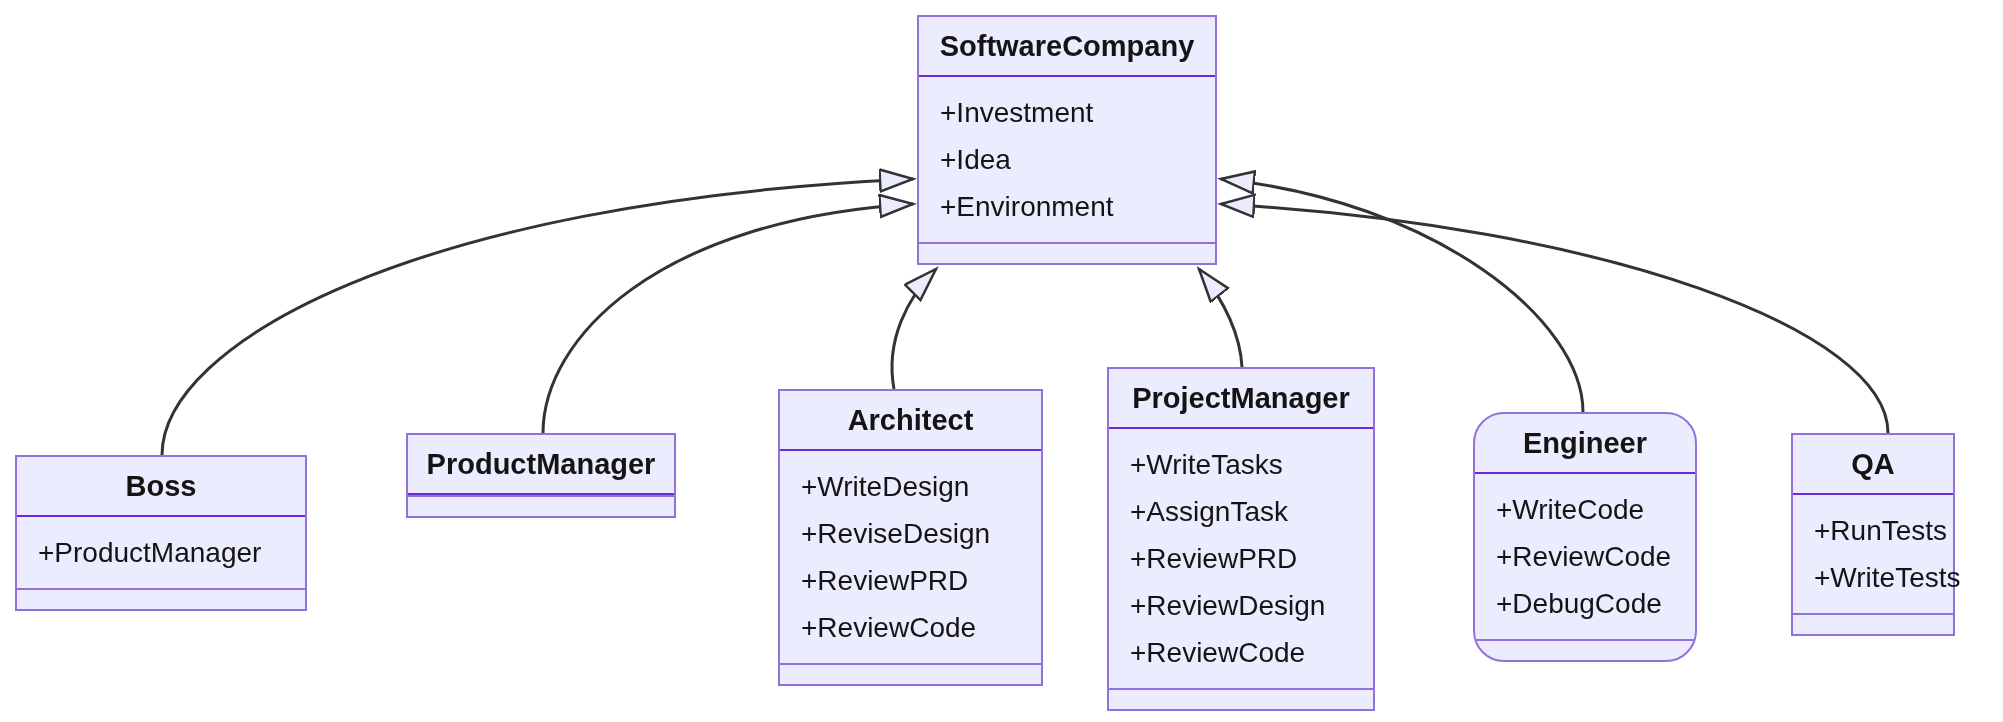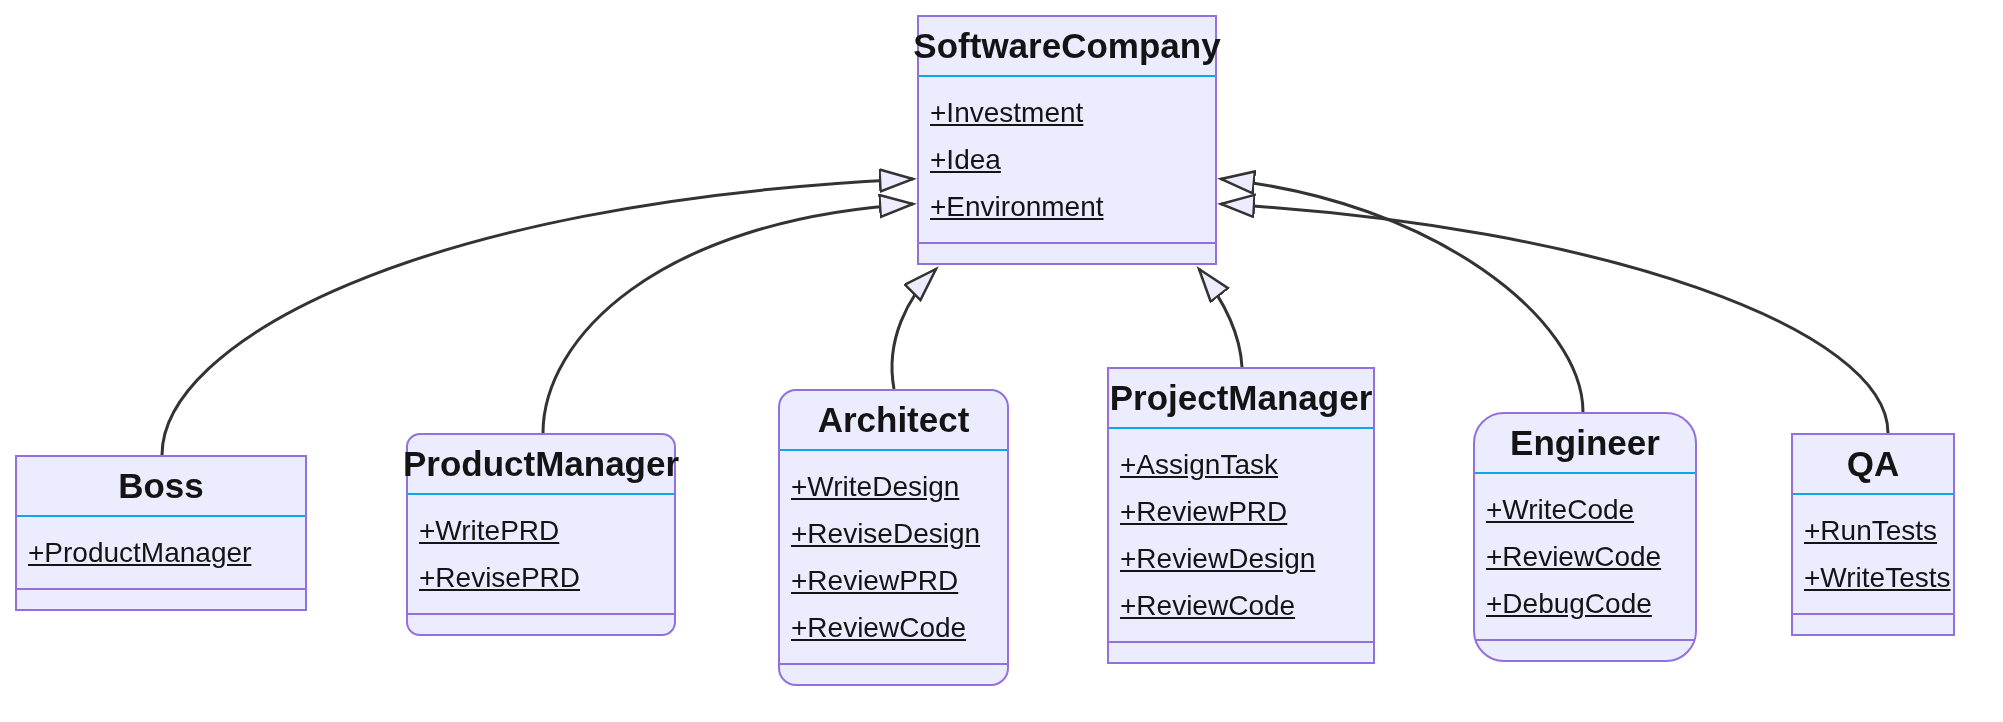--- a/index.html
+++ b/index.html
@@ -32,45 +32,44 @@
     box-sizing: border-box;
     background: #ECECFF;
     border: 2px solid #9370DB;
     color: #141414;
   }
   .uml-title {
     height: 58px;
     display: flex;
     align-items: center;
     justify-content: center;
-    font-size: 35px;
+    font-size: 29px;
     font-weight: bold;
-    border-bottom: 2px solid #0ea5e9;
+    border-bottom: 2px solid #6d28d9;
     letter-spacing: 0px;
     white-space: nowrap;
     text-align: right;
   }
   .uml-members {
-    padding: 12px 11px;
+    padding: 12px 21px;
     font-size: 28px;
-    text-decoration: underline;
   }
   .uml-member {
     line-height: 47px;
     white-space: nowrap;
   }
   .uml-methods {
     height: 19px;
     border-top: 2px solid #9370DB;
   }
   
   #node-software-company { left: 917px; top: 15px;  width: 300px; }
   #node-boss             { left: 15px;  top: 455px; width: 292px; }
-  #node-product-manager  { left: 406px; top: 433px; width: 270px; border-radius: 14px; }
-  #node-architect        { left: 778px; top: 389px; width: 231px; border-radius: 18px; }
+  #node-product-manager  { left: 406px; top: 433px; width: 270px; }
+  #node-architect        { left: 778px; top: 389px; width: 265px; }
   #node-project-manager  { left: 1107px;top: 367px; width: 268px; }
   #node-engineer         { left: 1473px;top: 412px; width: 224px; border-radius: 31px; }
   #node-qa               { left: 1791px;top: 433px; width: 164px; }
 </style>
 </head>
 <body>
 
 <div class="canvas">
 
   <svg class="edges" viewBox="0 0 2003 722" xmlns="http://www.w3.org/2000/svg">
@@ -100,41 +99,38 @@
   <div class="uml-class" id="node-boss">
     <div class="uml-title">Boss</div>
     <div class="uml-members">
         <div class="uml-member">+ProductManager</div>
       </div>
     <div class="uml-methods"></div>
   </div>
 
   <div class="uml-class" id="node-product-manager">
     <div class="uml-title">ProductManager</div>
-    <div class="uml-members">
-        <div class="uml-member">+WritePRD</div>
-        <div class="uml-member">+RevisePRD</div>
-      </div>
     <div class="uml-methods"></div>
   </div>
 
   <div class="uml-class" id="node-architect">
     <div class="uml-title">Architect</div>
     <div class="uml-members">
         <div class="uml-member">+WriteDesign</div>
         <div class="uml-member">+ReviseDesign</div>
         <div class="uml-member">+ReviewPRD</div>
         <div class="uml-member">+ReviewCode</div>
       </div>
     <div class="uml-methods"></div>
   </div>
 
   <div class="uml-class" id="node-project-manager">
     <div class="uml-title">ProjectManager</div>
     <div class="uml-members">
+        <div class="uml-member">+WriteTasks</div>
         <div class="uml-member">+AssignTask</div>
         <div class="uml-member">+ReviewPRD</div>
         <div class="uml-member">+ReviewDesign</div>
         <div class="uml-member">+ReviewCode</div>
       </div>
     <div class="uml-methods"></div>
   </div>
 
   <div class="uml-class" id="node-engineer">
     <div class="uml-title">Engineer</div>

